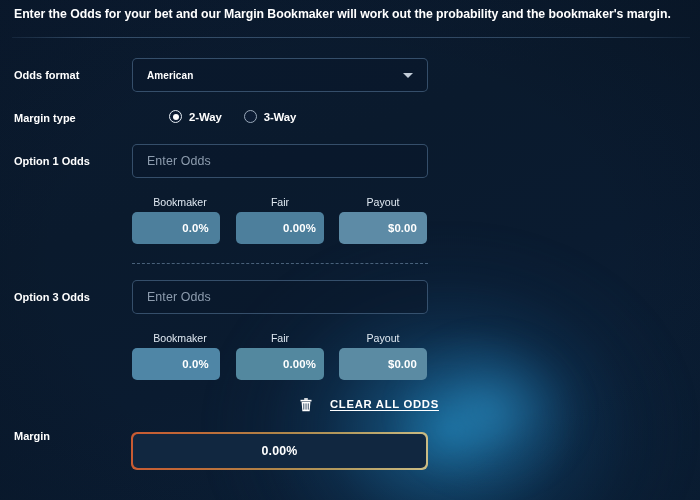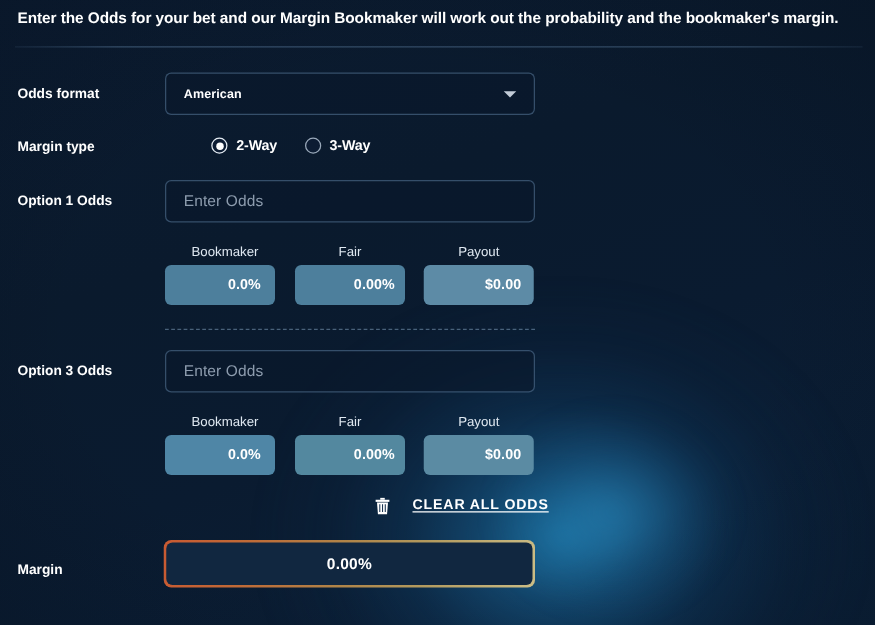--- a/index.html
+++ b/index.html
@@ -315,20 +315,20 @@
       <rect x="0.5" y="1.8" width="11" height="1.7" fill="#ffffff"></rect>
       <rect x="4.2" y="0.2" width="3.6" height="1.6" fill="#ffffff"></rect>
       <path d="M1.6 3.9 h8.8 l-0.75 9.4 h-7.3 z" fill="#ffffff"></path>
       <rect x="3.4" y="5.4" width="0.85" height="6.2" fill="#1b3552"></rect>
       <rect x="5.6" y="5.4" width="0.85" height="6.2" fill="#1b3552"></rect>
       <rect x="7.8" y="5.4" width="0.85" height="6.2" fill="#1b3552"></rect>
     </svg>
     <span class="label">CLEAR ALL ODDS</span>
   </div>
 
-  <div class="row-label" style="top:450px">Margin</div>
+  <div class="row-label" style="top:430px">Margin</div>
   <div id="margin-box">
     <div id="margin-inner">
       <span id="margin-value">0.00%</span>
     </div>
   </div>
 
 </div>
 
 </body></html>

